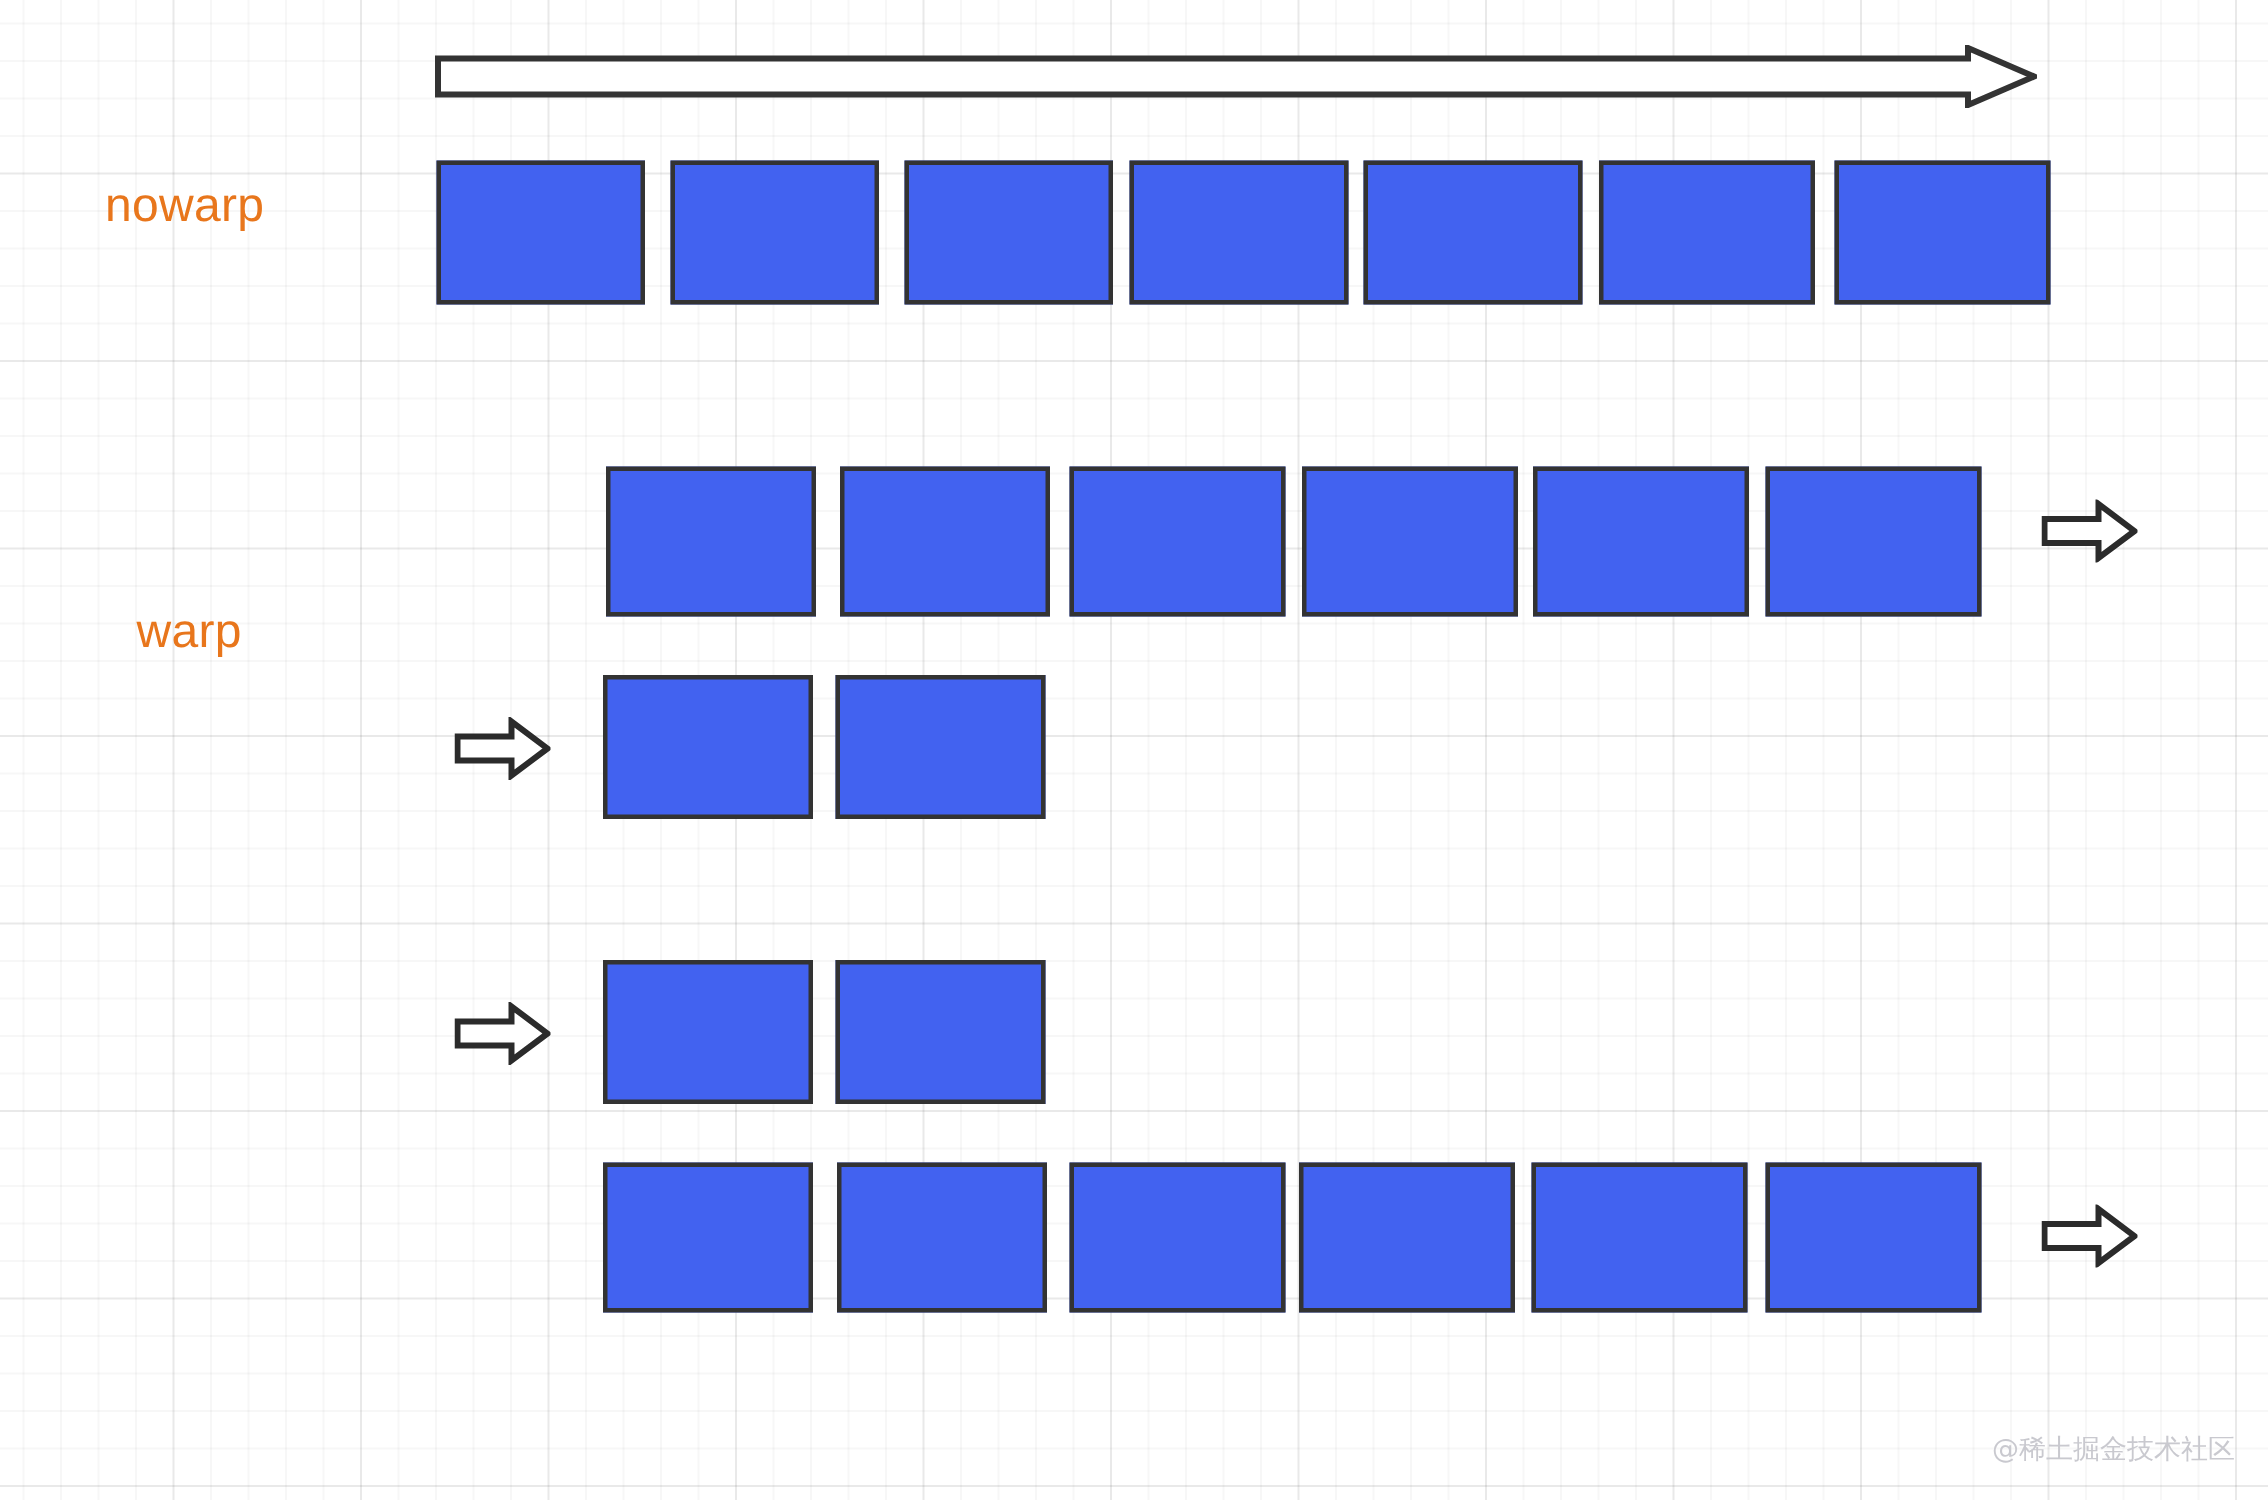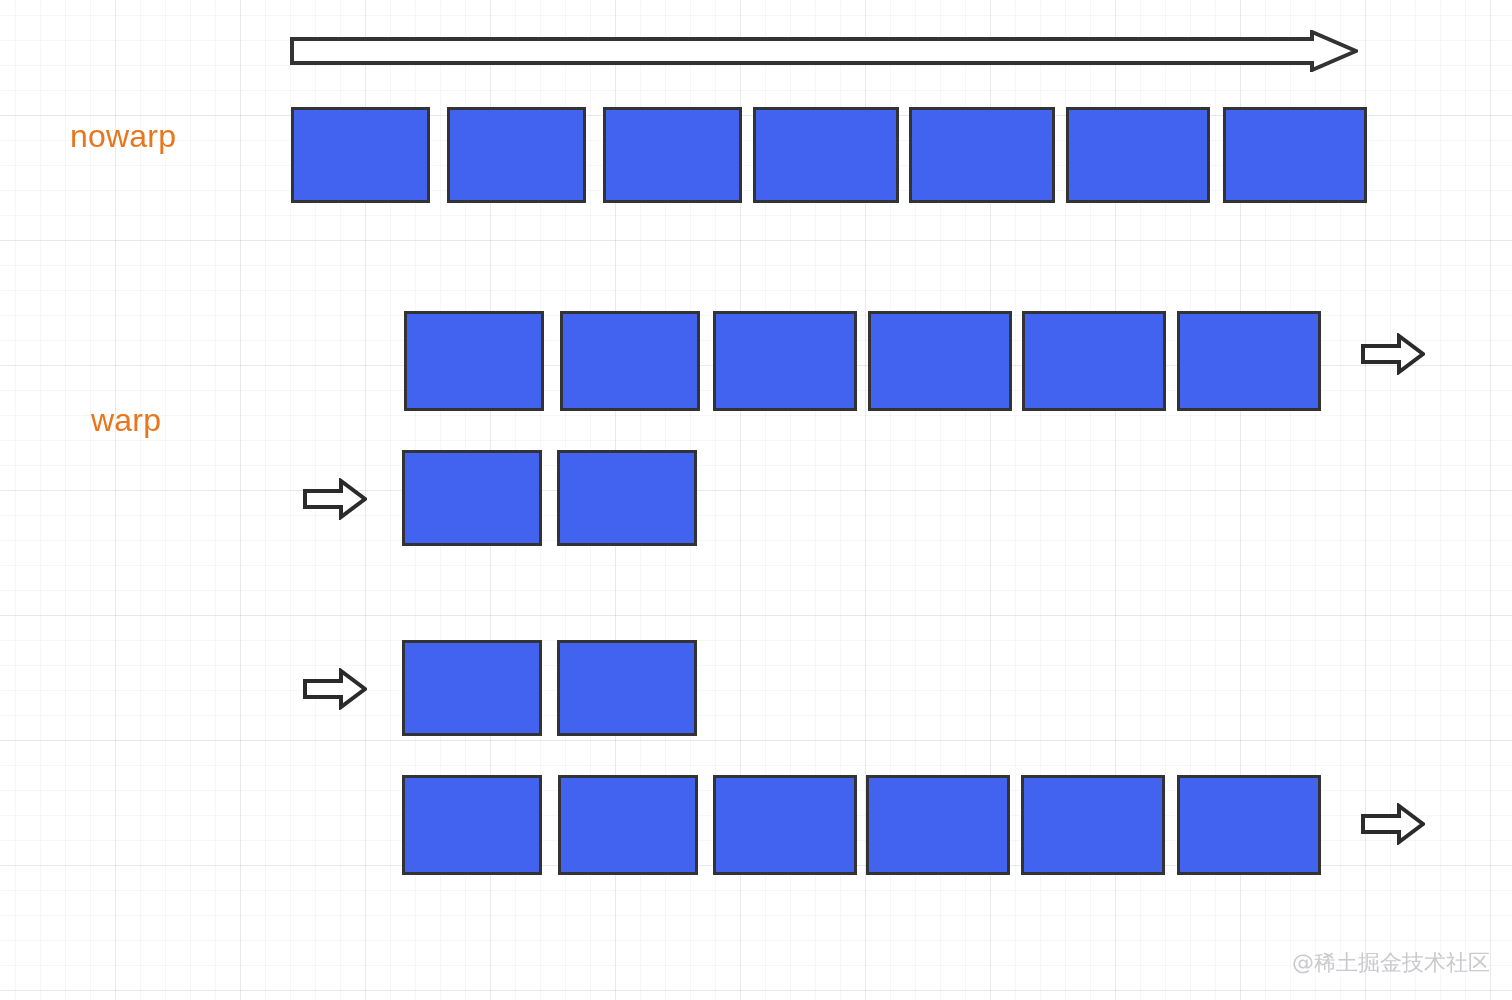--- a/index.html
+++ b/index.html
@@ -72,21 +72,21 @@
     stroke-width: 4;
     stroke-linejoin: miter;
   }
 
   
   #watermark {
     position: absolute;
     right: 22px;
     bottom: 22px;
     color: #c9c9cf;
-    font-size: 22px;
+    font-size: 18px;
     font-family: "DejaVu Sans", sans-serif;
     white-space: nowrap;
     user-select: none;
   }
 </style>
 </head>
 <body>
 
 <div id="canvas">
 

